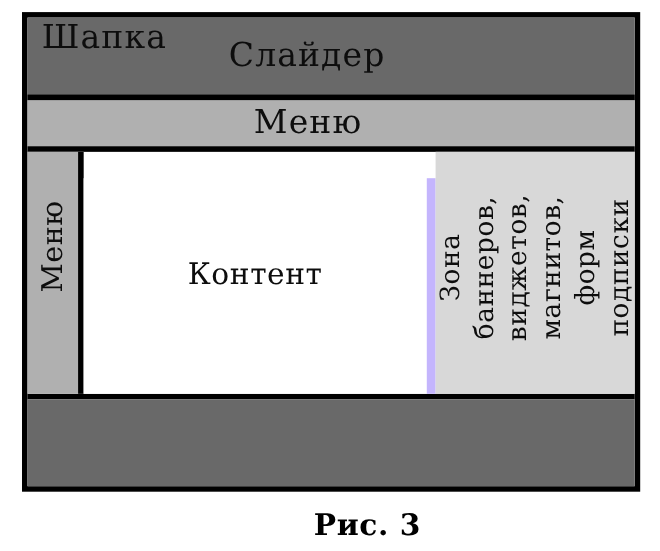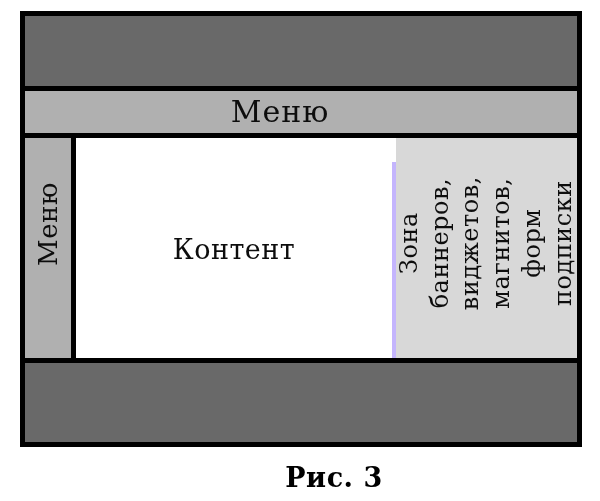--- a/index.html
+++ b/index.html
@@ -48,21 +48,21 @@
   .col-menu {
     flex:none; width:51px;
     background:#b0b0b0;
     border-right:5px solid #000;
     display:flex; align-items:center; justify-content:center;
     overflow:visible;
   }
   .col-content {
     flex:none; width:320px;
     background:#ffffff;
-    border-right:4px solid #c4b5fd;
+    border-right:8px solid #c4b5fd;
     display:flex; align-items:center; justify-content:center;margin-top:24px;
   }
   .col-banners {
     flex:1 1 auto;
     background:#d8d8d8;
     display:flex; align-items:center; justify-content:center;
   }
 
   
   .label-header {
@@ -104,20 +104,22 @@
     font-weight:bold; font-size:27px; letter-spacing:0.5px;
     color:#000;
   }
 </style>
 </head>
 <body>
 
 <div class="scheme">
 
   <div class="band-header">
+    <span class="label-header">Шапка</span>
+    <span class="label-slider">Слайдер</span>
   </div>
 
   <div class="band-menu">
     <span class="label-menu-top">Меню</span>
   </div>
 
   <div class="band-main">
 
     <div class="col-menu">
       <span class="label-menu-side">Меню</span>

